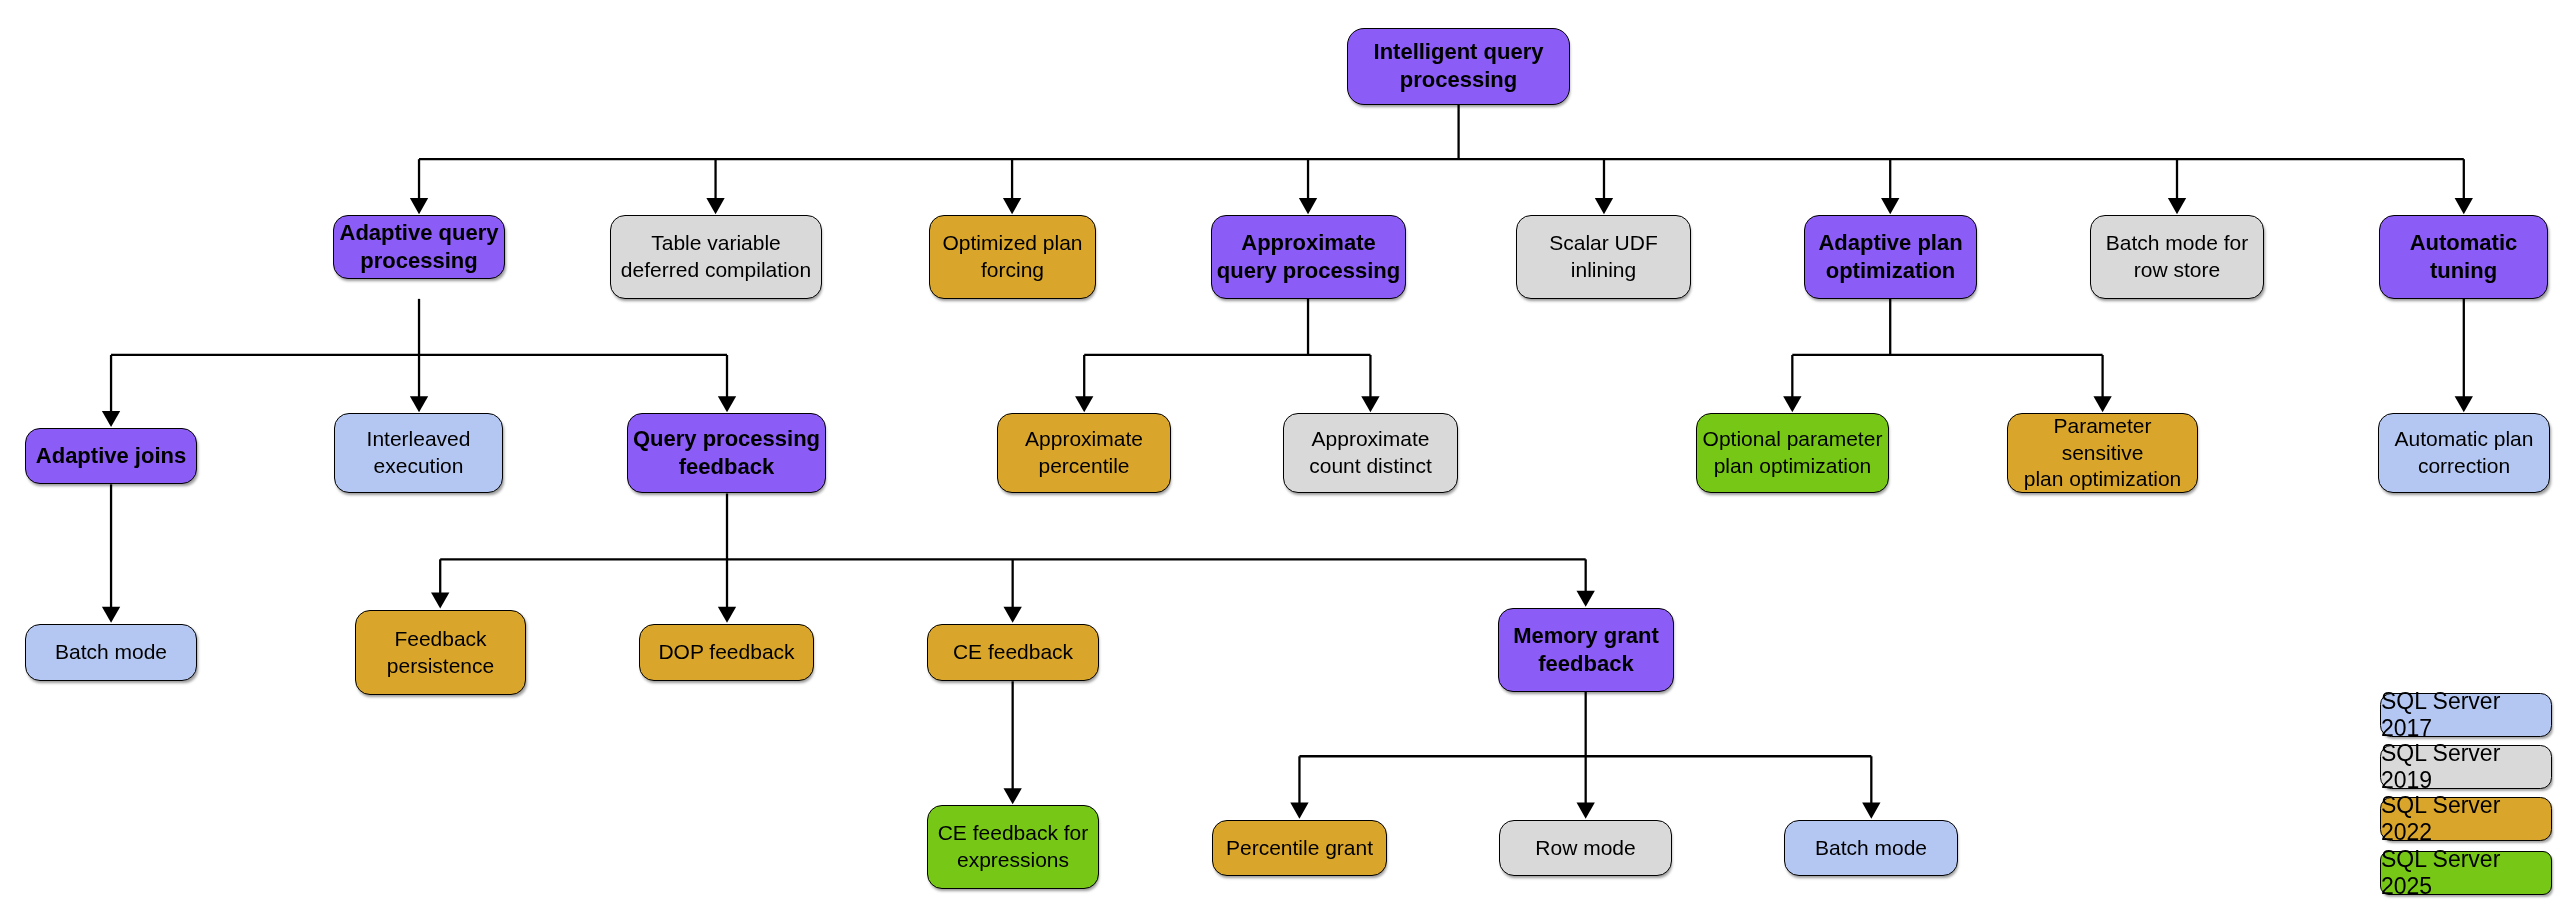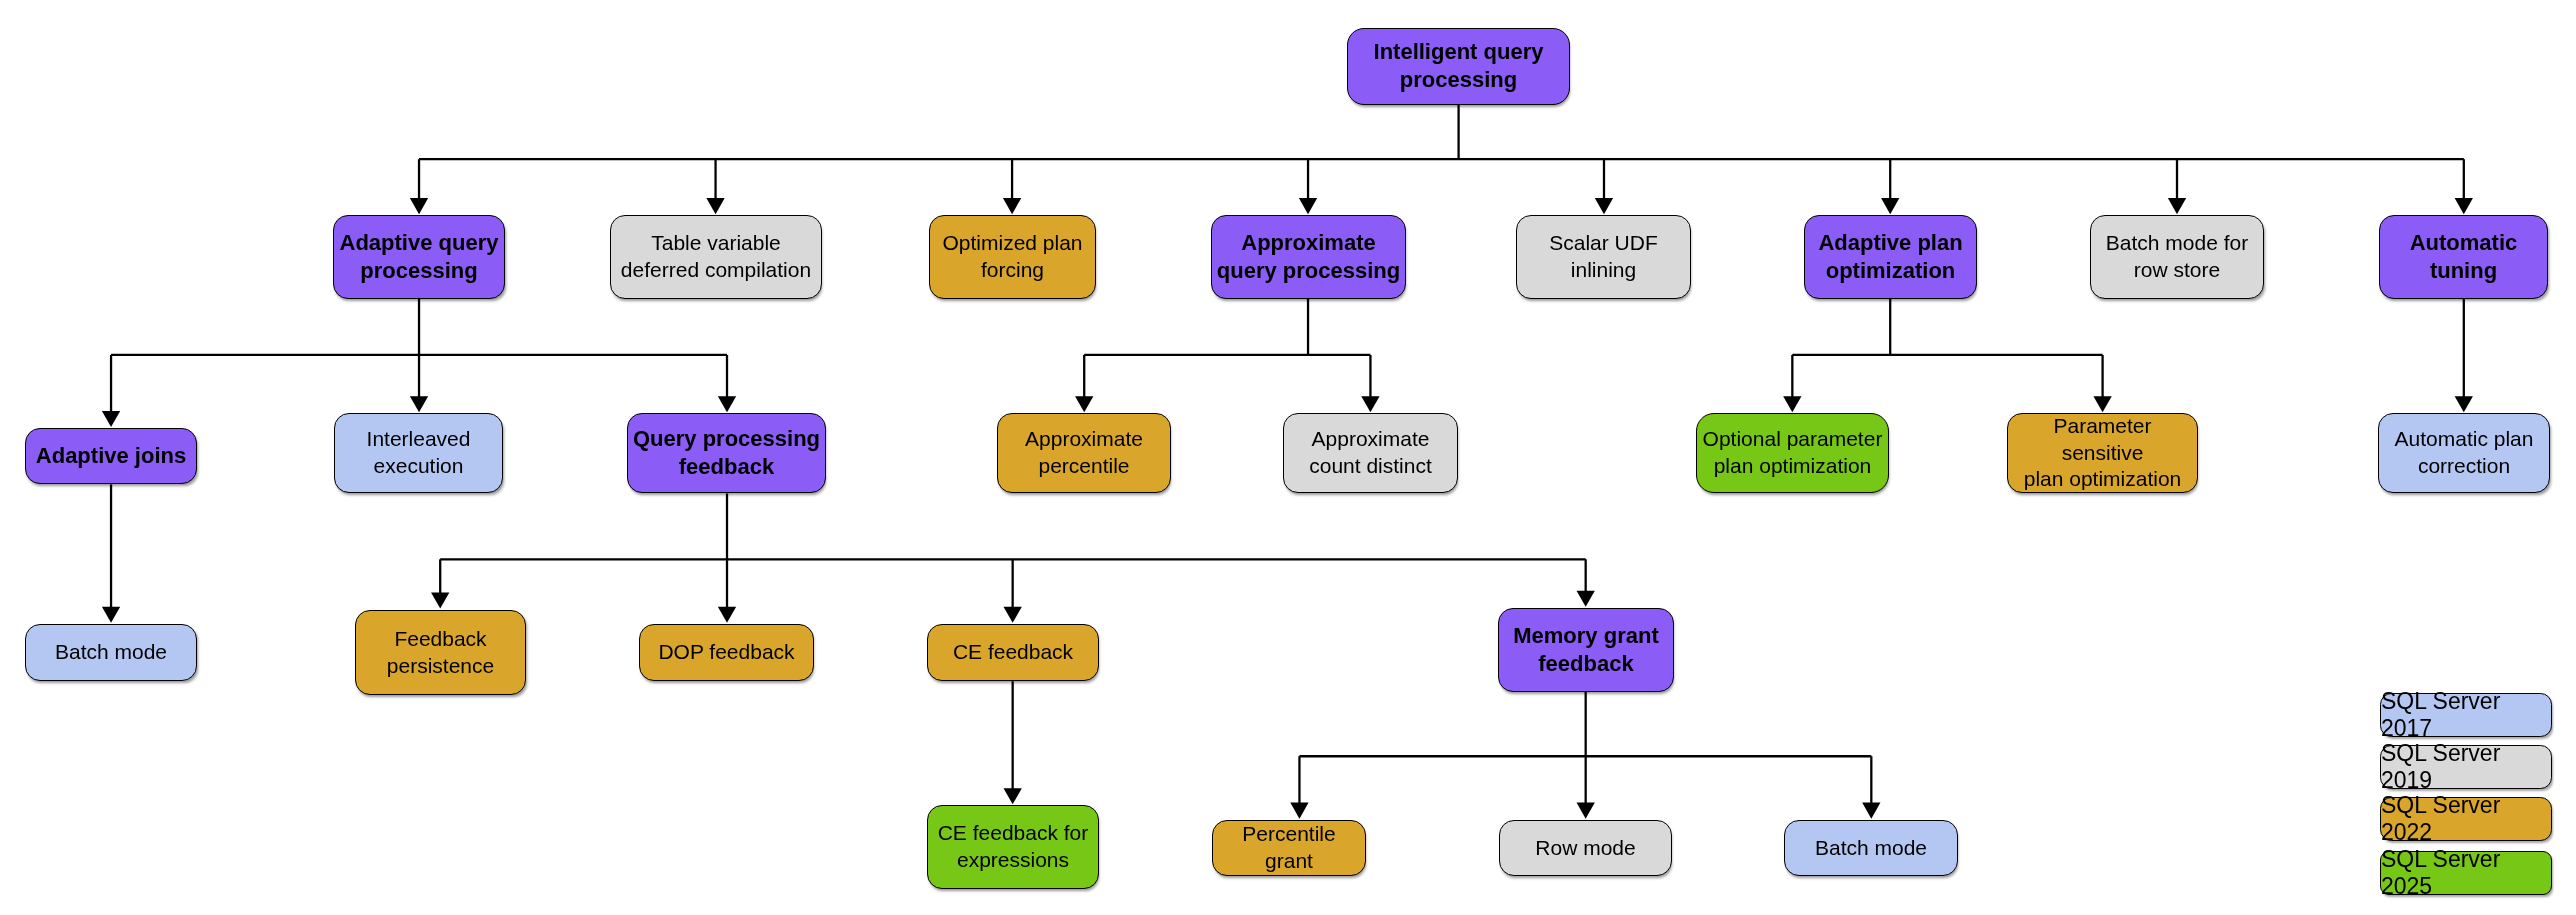--- a/index.html
+++ b/index.html
@@ -124,21 +124,21 @@
       <polygon points="1753,1377 1785,1377 1769,1405"></polygon>
       <polygon points="2254,1402 2286,1402 2270,1430"></polygon>
       <polygon points="2754,1402 2786,1402 2770,1430"></polygon>
       <polygon points="3253,1402 3285,1402 3269,1430"></polygon>
     </g>
   </svg>
 
   <div class="node cat" style="left:1347px;top:27.5px;width:223px;height:77px;border-radius:17px;">Intelligent query
 processing</div>
 
-  <div class="node cat" style="left:333px;top:215px;width:172px;height:84px;">Adaptive query
+  <div class="node cat" style="left:333px;top:215px;width:172px;height:64px;">Adaptive query
 processing</div>
   <div class="node v2019" style="left:610px;top:215px;width:212px;height:84px;">Table variable
 deferred compilation</div>
   <div class="node v2022" style="left:929px;top:215px;width:167px;height:84px;">Optimized plan
 forcing</div>
   <div class="node cat" style="left:1211px;top:215px;width:195px;height:84px;">Approximate
 query processing</div>
   <div class="node v2019" style="left:1516px;top:215px;width:175px;height:84px;">Scalar UDF
 inlining</div>
   <div class="node cat" style="left:1804px;top:215px;width:173px;height:84px;">Adaptive plan
@@ -150,38 +150,38 @@
 
   <div class="node cat" style="left:25px;top:428px;width:172px;height:56px;">Adaptive joins</div>
   <div class="node v2017" style="left:334px;top:413px;width:169px;height:80px;">Interleaved
 execution</div>
   <div class="node cat" style="left:627px;top:413px;width:199px;height:80px;">Query processing
 feedback</div>
   <div class="node v2022" style="left:997px;top:413px;width:174px;height:80px;">Approximate
 percentile</div>
   <div class="node v2019" style="left:1283px;top:413px;width:175px;height:80px;">Approximate
 count distinct</div>
-  <div class="node v2025" style="left:1696px;top:413px;width:193px;height:80px;border-radius:18px;">Optional parameter
+  <div class="node v2025" style="left:1696px;top:413px;width:193px;height:80px;">Optional parameter
 plan optimization</div>
   <div class="node v2022" style="left:2007px;top:413px;width:191px;height:80px;">Parameter sensitive
 plan optimization</div>
   <div class="node v2017" style="left:2378px;top:413px;width:172px;height:80px;">Automatic plan
 correction</div>
 
   <div class="node v2017" style="left:25px;top:624px;width:172px;height:57px;">Batch mode</div>
   <div class="node v2022" style="left:355px;top:610px;width:171px;height:85px;">Feedback
 persistence</div>
   <div class="node v2022" style="left:639px;top:624px;width:175px;height:57px;">DOP feedback</div>
   <div class="node v2022" style="left:927px;top:624px;width:172px;height:57px;">CE feedback</div>
   <div class="node cat" style="left:1498px;top:608px;width:176px;height:84px;">Memory grant
 feedback</div>
 
   <div class="node v2025" style="left:927px;top:805px;width:172px;height:84px;">CE feedback for
 expressions</div>
-  <div class="node v2022" style="left:1212px;top:820px;width:154px;height:56px;">Percentile grant</div>
+  <div class="node v2022" style="left:1212px;top:820px;width:175px;height:56px;">Percentile grant</div>
   <div class="node v2019" style="left:1499px;top:820px;width:173px;height:56px;">Row mode</div>
   <div class="node v2017" style="left:1784px;top:820px;width:174px;height:56px;">Batch mode</div>
 
   <div>
     <div class="legend-item" style="left:2380px;top:693px;width:172px;height:44px;background:#B4C7F2;">SQL Server 2017</div>
     <div class="legend-item" style="left:2380px;top:745px;width:172px;height:44px;background:#D9D9D9;">SQL Server 2019</div>
     <div class="legend-item" style="left:2380px;top:797px;width:172px;height:44px;background:#D9A62B;">SQL Server 2022</div>
     <div class="legend-item" style="left:2380px;top:851px;width:172px;height:44px;background:#77C716;border-radius:9px;">SQL Server 2025</div>
   </div>
 

